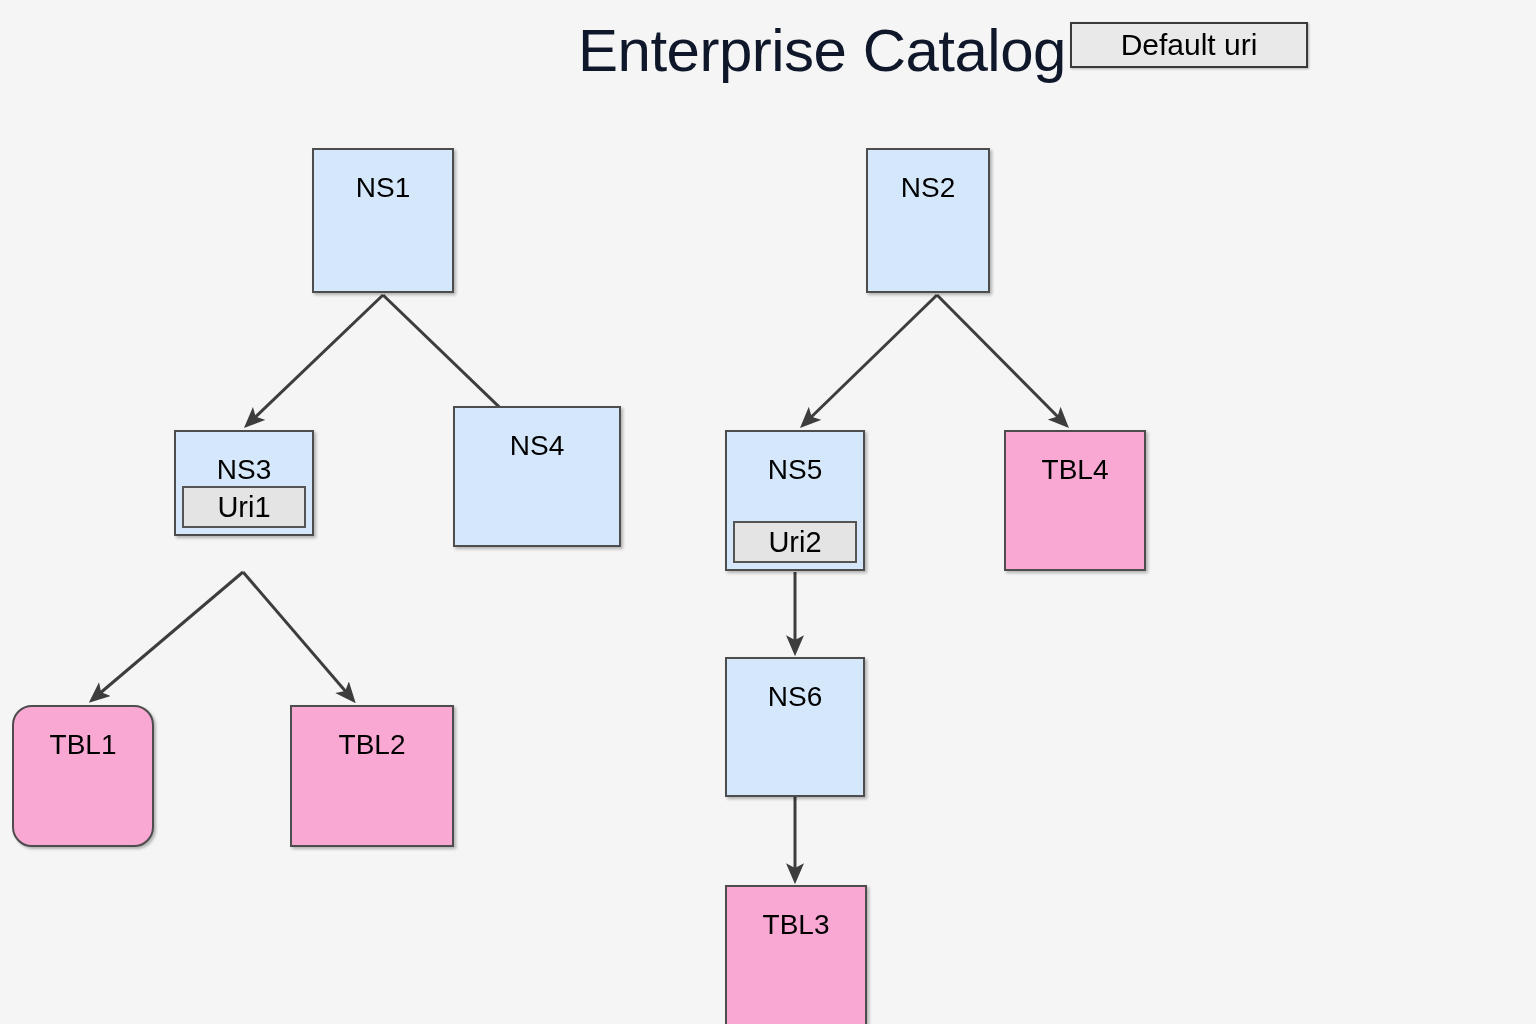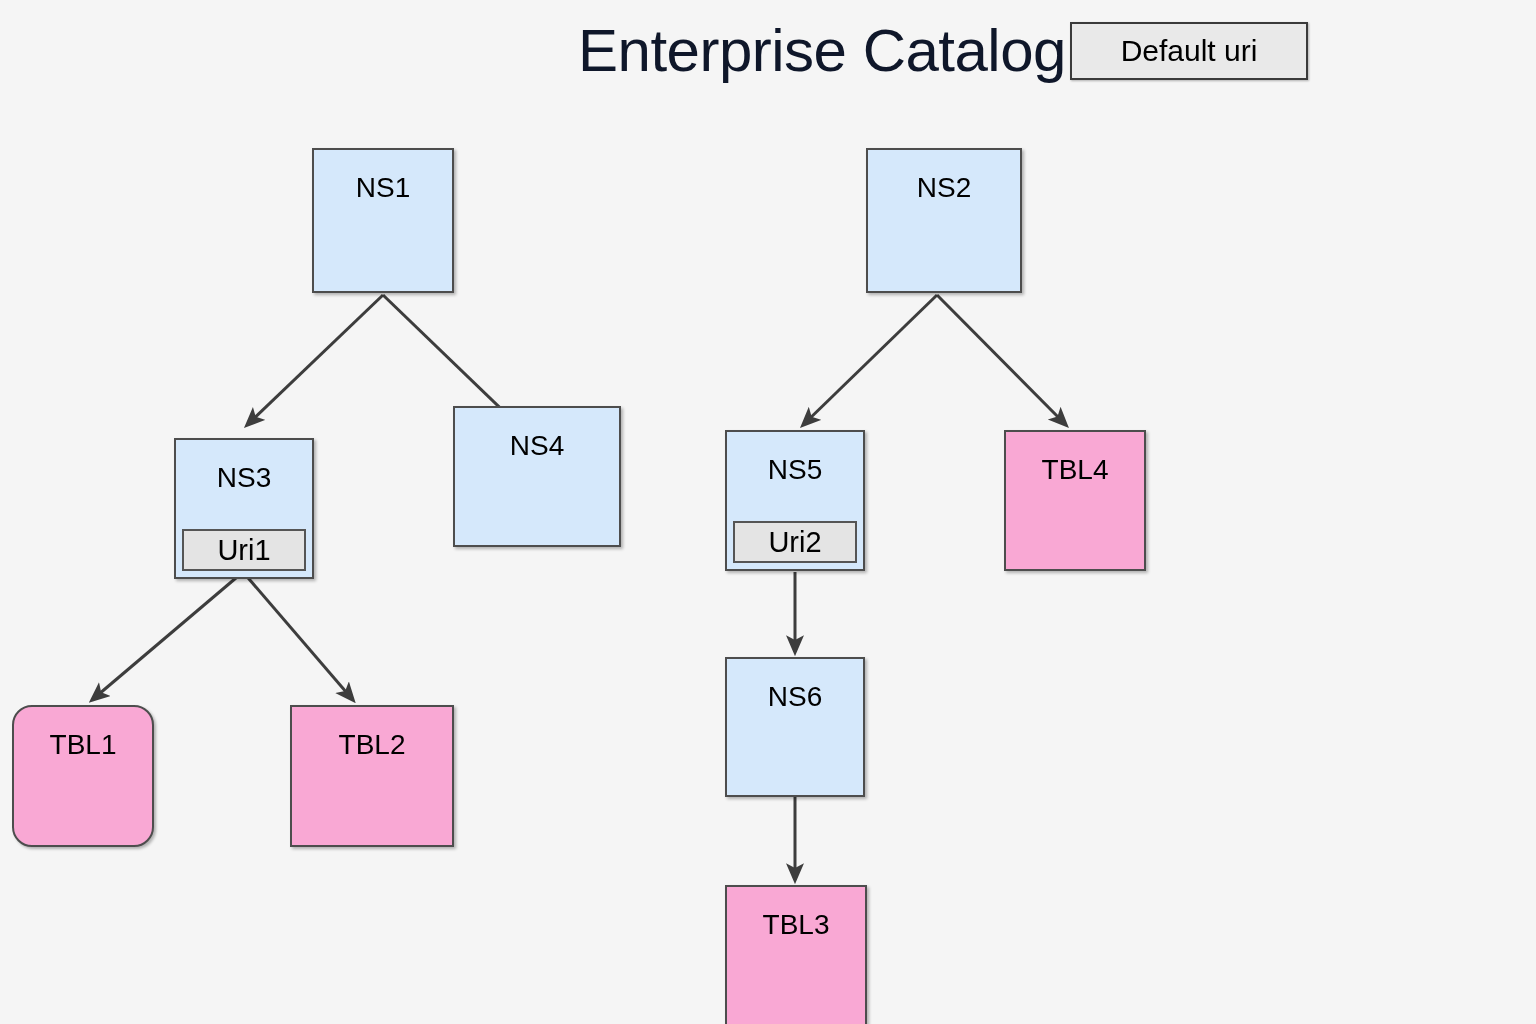--- a/index.html
+++ b/index.html
@@ -29,21 +29,21 @@
     font-family: "Liberation Sans", sans-serif;
     color: #0f172a;
     letter-spacing: -0.5px;
     white-space: nowrap;
   }
   .default-uri-box {
     position: absolute;
     left: 1070px;
     top: 22px;
     width: 238px;
-    height: 58px;
+    height: 46px;
     background: #e9e9e9;
     border: 2px solid #3a3a3a;
     box-sizing: border-box;
     display: flex;
     align-items: center;
     justify-content: center;
     font-size: 30px;
     color: #000;
     box-shadow: 1px 1px 2px rgba(0,0,0,0.28);
   }
@@ -103,24 +103,24 @@
       <line x1="243" y1="572" x2="353" y2="700" stroke="#3d3d3d" stroke-width="3" marker-end="url(#arrowhead)"></line>
       <line x1="795" y1="572" x2="795" y2="652" stroke="#3d3d3d" stroke-width="3" marker-end="url(#arrowhead)"></line>
       <line x1="795" y1="797" x2="795" y2="880" stroke="#3d3d3d" stroke-width="3" marker-end="url(#arrowhead)"></line>
     </g>
 </svg>
 
 <div id="nodes-layer">
     <div class="node ns" style="left: 312px; top: 148px; width: 142px; height: 145px;">
       <div class="node-label">NS1</div>
     </div>
-    <div class="node ns" style="left: 866px; top: 148px; width: 156px; height: 145px;">
+    <div class="node ns" style="left: 866px; top: 148px; width: 124px; height: 145px;">
       <div class="node-label">NS2</div>
     </div>
-    <div class="node ns" style="left: 174px; top: 430px; width: 140px; height: 141px; margin-top: 8px;">
+    <div class="node ns" style="left: 174px; top: 430px; width: 140px; height: 106px;">
       <div class="node-label">NS3</div>
       <div class="uri-sub">Uri1</div>
     </div>
     <div class="node ns" style="left: 453px; top: 406px; width: 168px; height: 141px;">
       <div class="node-label">NS4</div>
     </div>
     <div class="node ns" style="left: 725px; top: 430px; width: 140px; height: 141px;">
       <div class="node-label">NS5</div>
       <div class="uri-sub">Uri2</div>
     </div>

